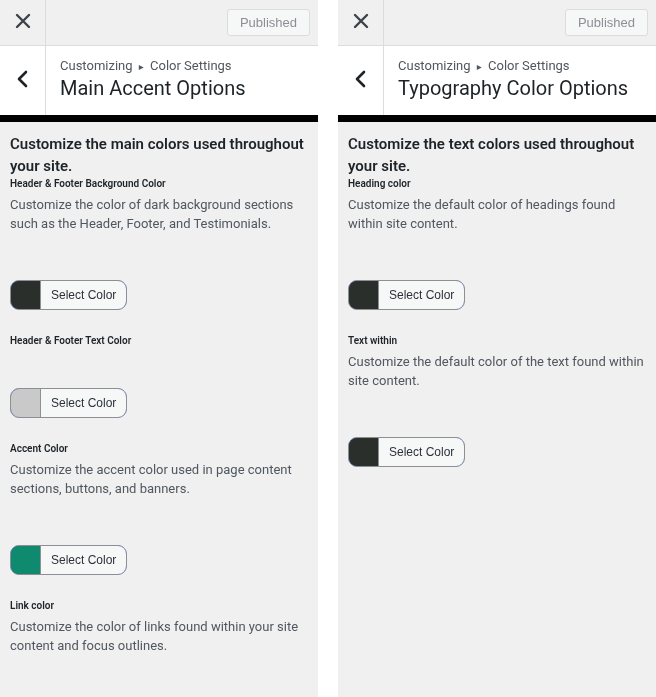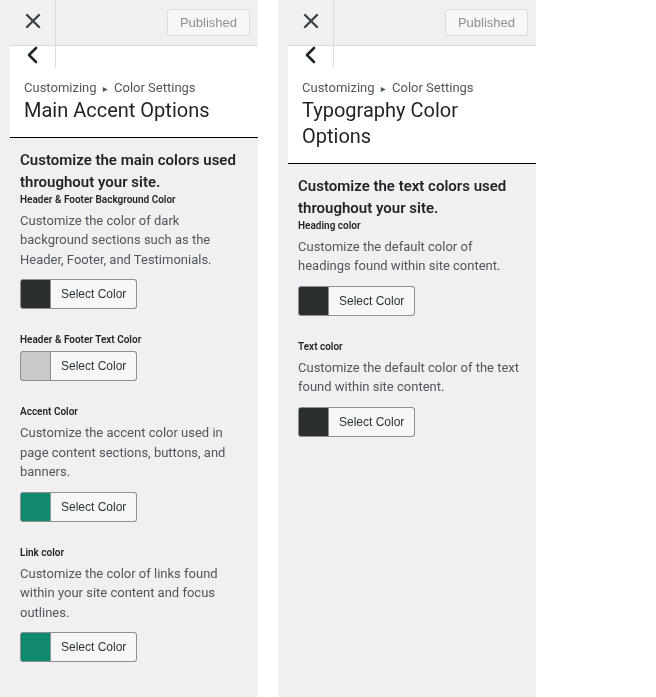--- a/index.html
+++ b/index.html
@@ -6,25 +6,24 @@
   body {
     font-family: -apple-system, BlinkMacSystemFont, "Segoe UI", Roboto, sans-serif;
     background: #fff;
     width: 656px;
     height: 697px;
     display: flex;
     gap: 20px;
     padding: 0;
   }
   .panel {
-    width: 258px;
+    width: 318px;
     background: #f0f0f1;
     display: flex;
     flex-direction: column;
-    padding-left: 10px;
   }
   .topbar {
     height: 46px;
     display: flex;
     align-items: center;
     border-bottom: 1px solid #dcdcde;
     background: #f0f0f1;
   }
   .close-cell {
     width: 46px;
@@ -42,22 +41,21 @@
     border: 1px solid #dcdcde;
     color: #8c8f94;
     font-size: 13px;
     padding: 5px 12px;
     border-radius: 3px;
     cursor: default;
   }
   .header-row {
     display: flex;
     background: #fff;
-    border-bottom: 1px solid #000000;
-    flex-direction: column;
+    border-bottom: 7px solid #000000;
   }
   .back-cell {
     width: 46px;
     display: flex;
     align-items: center;
     justify-content: center;
     border-right: 1px solid #dcdcde;
   }
   .back-cell svg { width: 16px; height: 18px; }
   .header-text {
@@ -96,23 +94,24 @@
   }
   .control-desc {
     font-size: 13px;
     color: #50575e;
     line-height: 1.5;
     margin-bottom: 10px;
   }
   .color-picker {
     display: inline-flex;
     border: 1px solid #8c8f94;
-    border-radius: 3px;
+    border-radius: 9px;
     overflow: hidden;
     background: #1d4ed8;
+    margin-top: 36px;
   }
   .swatch {
     width: 30px;
     height: 28px;
     border-right: 1px solid #8c8f94;
   }
   .select-color-btn {
     background: #f6f7f7;
     border: none;
     font-size: 12px;
@@ -229,21 +228,21 @@
     <div class="control-item">
       <div class="control-label">Heading color</div>
       <div class="control-desc">Customize the default color of headings found within site content.</div>
       <div class="color-picker">
         <div class="swatch" style="background:#2a2f2c"></div>
         <button class="select-color-btn">Select Color</button>
       </div>
     </div>
 
     <div class="control-item">
-      <div class="control-label">Text color</div>
+      <div class="control-label">Text within</div>
       <div class="control-desc">Customize the default color of the text found within site content.</div>
       <div class="color-picker">
         <div class="swatch" style="background:#2a2f2c"></div>
         <button class="select-color-btn">Select Color</button>
       </div>
     </div>
   </div>
 </div>
 
 </body></html>

